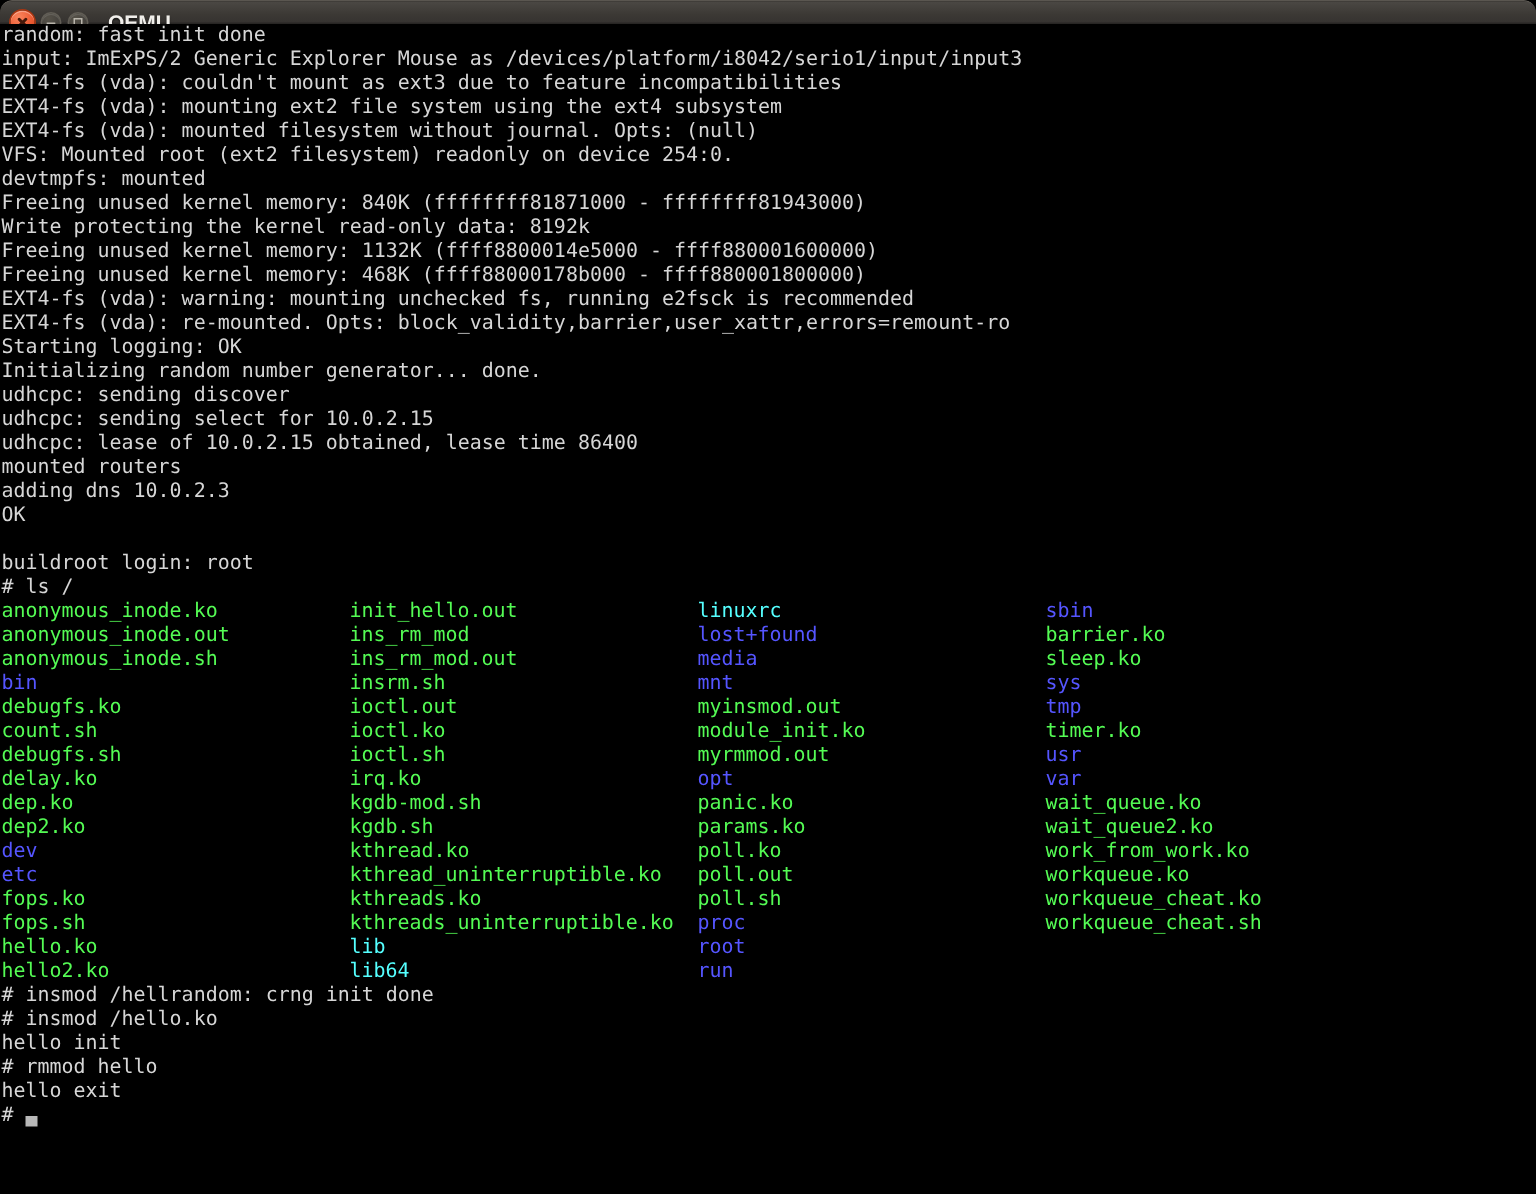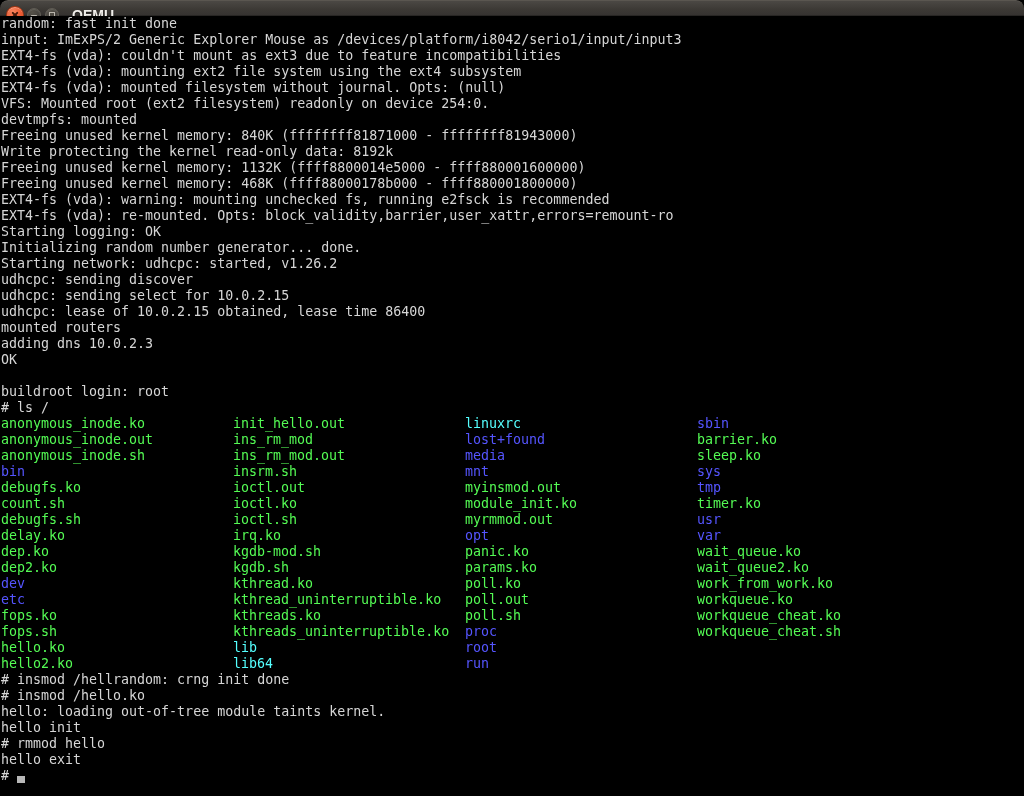--- a/index.html
+++ b/index.html
@@ -93,21 +93,20 @@
       <div class="line">VFS: Mounted root (ext2 filesystem) readonly on device 254:0.</div>
       <div class="line">devtmpfs: mounted</div>
       <div class="line">Freeing unused kernel memory: 840K (ffffffff81871000 - ffffffff81943000)</div>
       <div class="line">Write protecting the kernel read-only data: 8192k</div>
       <div class="line">Freeing unused kernel memory: 1132K (ffff8800014e5000 - ffff880001600000)</div>
       <div class="line">Freeing unused kernel memory: 468K (ffff88000178b000 - ffff880001800000)</div>
       <div class="line">EXT4-fs (vda): warning: mounting unchecked fs, running e2fsck is recommended</div>
       <div class="line">EXT4-fs (vda): re-mounted. Opts: block_validity,barrier,user_xattr,errors=remount-ro</div>
       <div class="line">Starting logging: OK</div>
       <div class="line">Initializing random number generator... done.</div>
-      <div class="line">Starting network: udhcpc: started, v1.26.2</div>
       <div class="line">udhcpc: sending discover</div>
       <div class="line">udhcpc: sending select for 10.0.2.15</div>
       <div class="line">udhcpc: lease of 10.0.2.15 obtained, lease time 86400</div>
       <div class="line">mounted routers</div>
       <div class="line">adding dns 10.0.2.3</div>
       <div class="line">OK</div>
       <div class="line"></div>
       <div class="line">buildroot login: root</div>
       <div class="line"># ls /</div>
       <div class="line"><span class="cell t-exec">anonymous_inode.ko</span><span class="cell t-exec">init_hello.out</span><span class="cell t-symlink">linuxrc</span><span class="cell t-dir">sbin</span></div>
@@ -121,19 +120,18 @@
       <div class="line"><span class="cell t-exec">dep.ko</span><span class="cell t-exec">kgdb-mod.sh</span><span class="cell t-exec">panic.ko</span><span class="cell t-exec">wait_queue.ko</span></div>
       <div class="line"><span class="cell t-exec">dep2.ko</span><span class="cell t-exec">kgdb.sh</span><span class="cell t-exec">params.ko</span><span class="cell t-exec">wait_queue2.ko</span></div>
       <div class="line"><span class="cell t-dir">dev</span><span class="cell t-exec">kthread.ko</span><span class="cell t-exec">poll.ko</span><span class="cell t-exec">work_from_work.ko</span></div>
       <div class="line"><span class="cell t-dir">etc</span><span class="cell t-exec">kthread_uninterruptible.ko</span><span class="cell t-exec">poll.out</span><span class="cell t-exec">workqueue.ko</span></div>
       <div class="line"><span class="cell t-exec">fops.ko</span><span class="cell t-exec">kthreads.ko</span><span class="cell t-exec">poll.sh</span><span class="cell t-exec">workqueue_cheat.ko</span></div>
       <div class="line"><span class="cell t-exec">fops.sh</span><span class="cell t-exec">kthreads_uninterruptible.ko</span><span class="cell t-dir">proc</span><span class="cell t-exec">workqueue_cheat.sh</span></div>
       <div class="line"><span class="cell t-exec">hello.ko</span><span class="cell t-symlink">lib</span><span class="cell t-dir">root</span><span class="cell t-none"></span></div>
       <div class="line"><span class="cell t-exec">hello2.ko</span><span class="cell t-symlink">lib64</span><span class="cell t-dir">run</span><span class="cell t-none"></span></div>
       <div class="line"># insmod /hellrandom: crng init done</div>
       <div class="line"># insmod /hello.ko</div>
-      <div class="line">hello: loading out-of-tree module taints kernel.</div>
       <div class="line">hello init</div>
       <div class="line"># rmmod hello</div>
       <div class="line">hello exit</div>
       <div class="line"># <span class="cursor"></span></div>
     </div>
 </div>
 
 </body></html>

